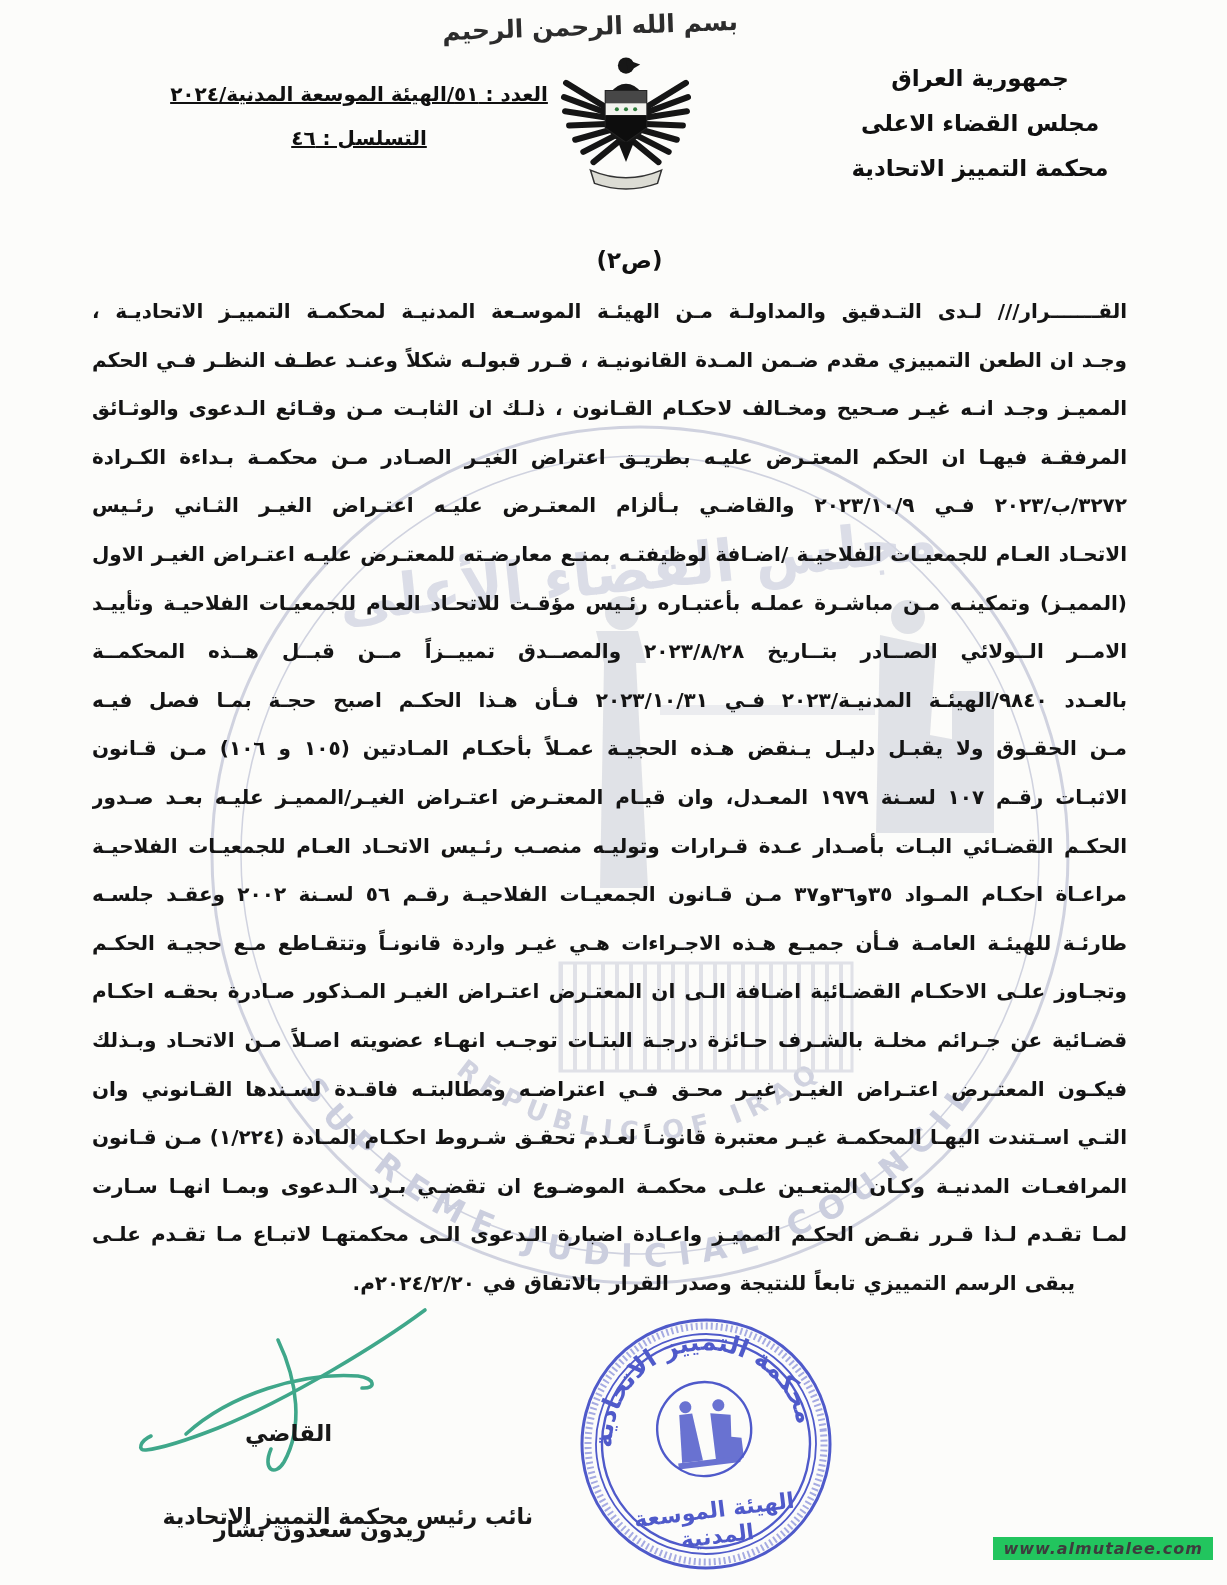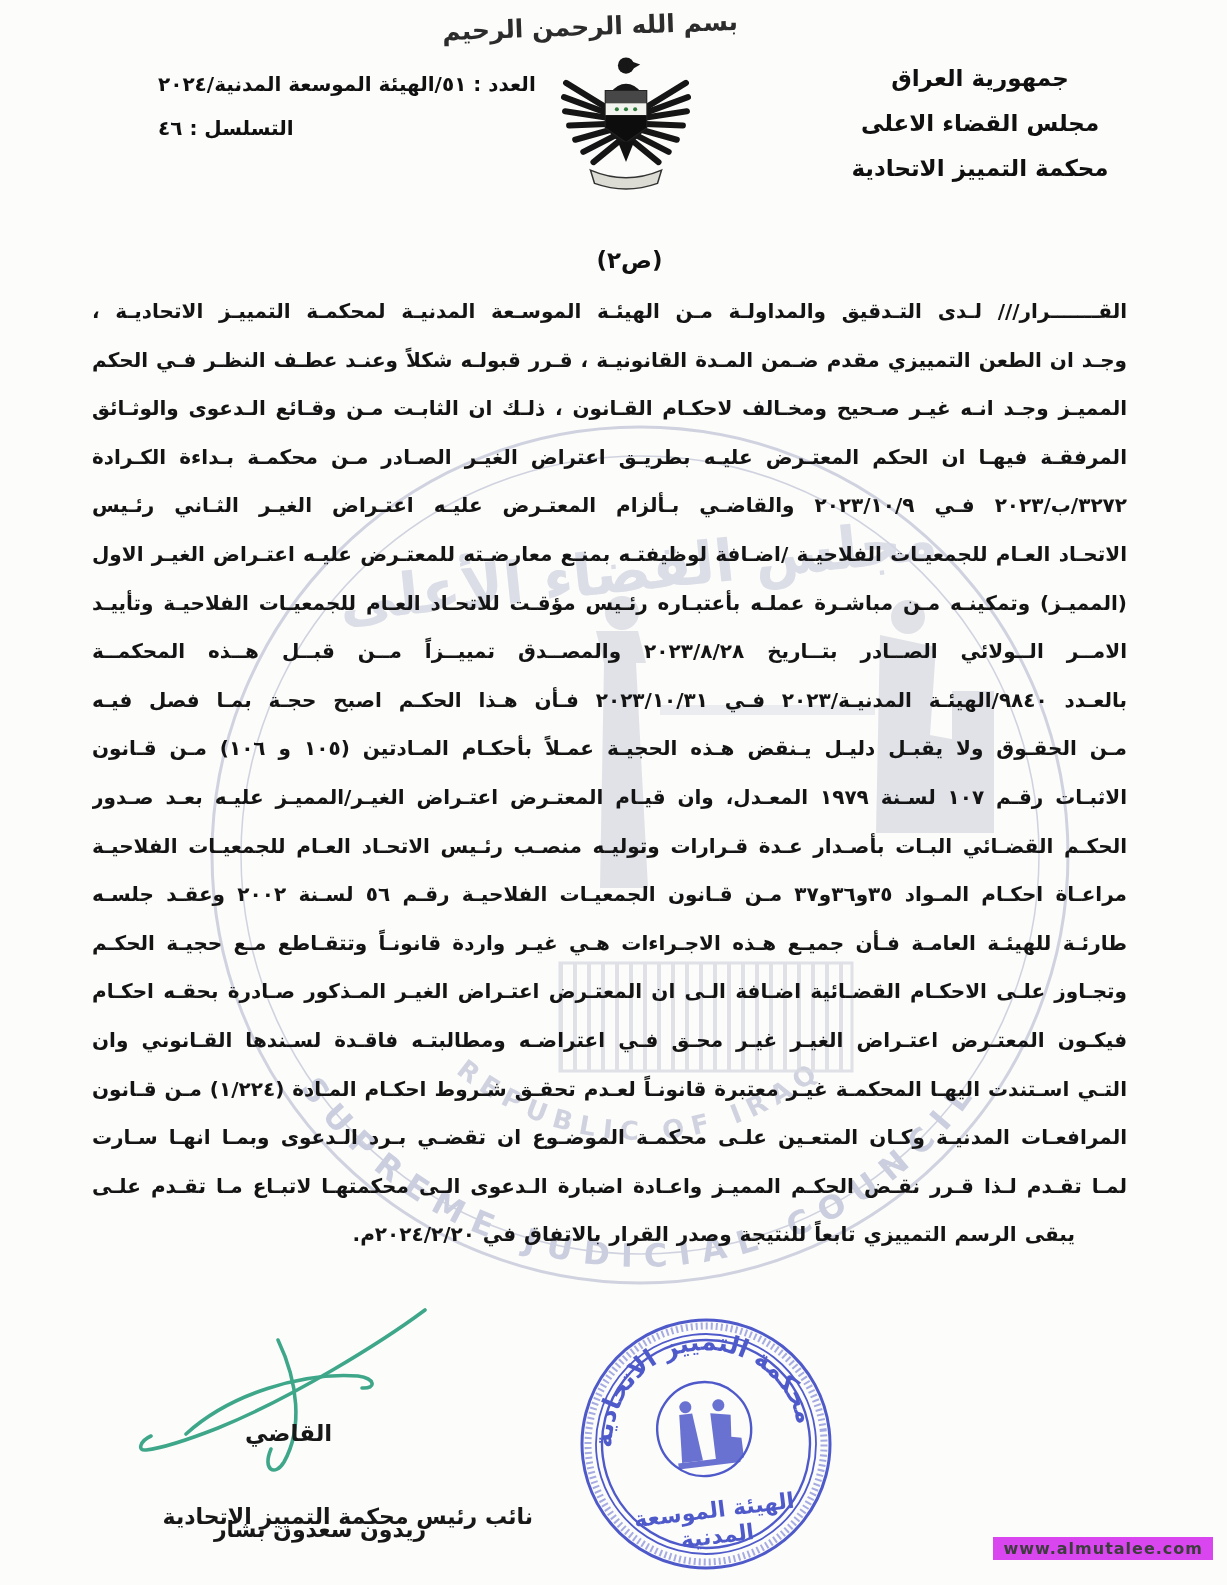--- a/index.html
+++ b/index.html
@@ -12,22 +12,22 @@
   .bismillah{
     position:absolute;top:12px;left:415px;width:350px;text-align:center;
     font-size:25px;font-weight:bold;color:#2c2c2c;transform:rotate(-2deg);
     letter-spacing:1px;
   }
   .hdr-right{
     position:absolute;top:56px;right:92px;width:310px;text-align:center;
     font-size:23px;font-weight:bold;line-height:45px;color:#101010;
   }
   .hdr-left{
-    position:absolute;top:62px;left:158px;width:402px;direction:rtl;
-    text-align:left;font-size:20px;font-weight:bold;line-height:44px;color:#101010;
+    position:absolute;top:72px;left:158px;width:402px;direction:rtl;
+    text-align:center;font-size:20px;font-weight:bold;line-height:44px;color:#101010;text-decoration:underline;
   }
   .emblem{position:absolute;top:52px;left:560px;width:132px;height:148px;}
   .page-no{
     position:absolute;top:247px;left:16px;width:100%;text-align:center;
     font-size:23px;font-weight:bold;color:#101010;
   }
   
   .body-lines{
     position:absolute;top:287px;right:100px;left:92px;direction:rtl;
   }
@@ -44,22 +44,22 @@
   
   .sig{position:absolute;top:1288px;left:120px;width:330px;height:195px;}
   .judge-title{position:absolute;top:1420px;left:245px;width:165px;text-align:left;
     font-size:23px;font-weight:bold;}
   .judge-name{position:absolute;top:1473px;left:185px;width:270px;text-align:center;
     font-size:22px;font-weight:bold;margin-top:44px;}
   .judge-pos{position:absolute;top:1504px;left:128px;width:405px;text-align:right;
     font-size:22px;font-weight:bold;}
   .stamp{position:absolute;top:1310px;left:572px;width:268px;height:268px;}
   .site-wm{
-    position:absolute;top:1537px;right:14px;background:#d946ef;color:#3d3d3d;
-    font-family:"DejaVu Sans",sans-serif;font-weight:bold;
+    position:absolute;top:1537px;right:14px;background:#22c55e;color:#3d3d3d;
+    font-family:"DejaVu Sans",sans-serif;font-style:italic;font-weight:bold;
     font-size:16px;padding:2px 10px;letter-spacing:1px;direction:ltr;
   }
 </style>
 </head>
 <body>
 
 <div class="page">
 
   <svg class="wm" viewBox="0 0 900 900">
     <g opacity="0.45">
@@ -147,20 +147,21 @@
       <div class="bline">الاتحـاد العـام للجمعيـات الفلاحيـة /اضـافة لوظيفتـه بمنـع معارضـته للمعتـرض عليـه اعتـراض الغيـر الاول</div>
       <div class="bline">(المميـز) وتمكينـه مـن مباشـرة عملـه بأعتبـاره رئـيس مؤقـت للاتحـاد العـام للجمعيـات الفلاحيـة وتأييـد</div>
       <div class="bline">الامــر الــولائي الصــادر بتــاريخ ٢٠٢٣/٨/٢٨ والمصــدق تمييــزاً مــن قبــل هــذه المحكمــة</div>
       <div class="bline">بالعـدد ٩٨٤٠/الهيئـة المدنيـة/٢٠٢٣ فـي ٢٠٢٣/١٠/٣١ فـأن هـذا الحكـم اصبح حجـة بمـا فصل فيـه</div>
       <div class="bline">مـن الحقـوق ولا يقبـل دليـل يـنقض هـذه الحجيـة عمـلاً بأحكـام المـادتين (١٠٥ و ١٠٦) مـن قـانون</div>
       <div class="bline">الاثبـات رقـم ١٠٧ لسـنة ١٩٧٩ المعـدل، وان قيـام المعتـرض اعتـراض الغيـر/المميـز عليـه بعـد صـدور</div>
       <div class="bline">الحكـم القضـائي البـات بأصـدار عـدة قـرارات وتوليـه منصـب رئـيس الاتحـاد العـام للجمعيـات الفلاحيـة دون</div>
       <div class="bline">مراعـاة احكـام المـواد ٣٥و٣٦و٣٧ مـن قـانون الجمعيـات الفلاحيـة رقـم ٥٦ لسـنة ٢٠٠٢ وعقـد جلسـه</div>
       <div class="bline">طارئـة للهيئـة العامـة فـأن جميـع هـذه الاجـراءات هـي غيـر واردة قانونـاً وتتقـاطع مـع حجيـة الحكـم البـات</div>
       <div class="bline">وتجـاوز علـى الاحكـام القضـائية اضـافة الـى ان المعتـرض اعتـراض الغيـر المـذكور صـادرة بحقـه احكـام</div>
+      <div class="bline">قضـائية عن جـرائم مخلـة بالشـرف حـائزة درجـة البتـات توجـب انهـاء عضويته اصـلاً مـن الاتحـاد وبـذلك</div>
       <div class="bline">فيكـون المعتـرض اعتـراض الغيـر غيـر محـق فـي اعتراضـه ومطالبتـه فاقـدة لسـندها القـانوني وان الاسـباب</div>
       <div class="bline">التـي اسـتندت اليهـا المحكمـة غيـر معتبرة قانونـاً لعـدم تحقـق شـروط احكـام المـادة (١/٢٢٤) مـن قـانون</div>
       <div class="bline">المرافعـات المدنيـة وكـان المتعـين علـى محكمـة الموضـوع ان تقضـي بـرد الـدعوى وبمـا انهـا سـارت خلافـاً</div>
       <div class="bline">لمـا تقـدم لـذا قـرر نقـض الحكـم المميـز واعـادة اضبارة الـدعوى الـى محكمتهـا لاتبـاع مـا تقـدم علـى ان</div>
       <div class="bline">يبقى الرسم التمييزي تابعاً للنتيجة وصدر القرار بالاتفاق في ٢٠٢٤/٢/٢٠م.</div>
   </div>
 
   <svg class="sig" viewBox="0 0 330 195">
     <g fill="none" stroke="#2fa080" stroke-width="3.6" stroke-linecap="round" opacity="0.92">
       <path d="M305 22 C262 54 172 110 98 140 C70 151 44 160 26 162 C17 163 20 153 31 148"></path>

